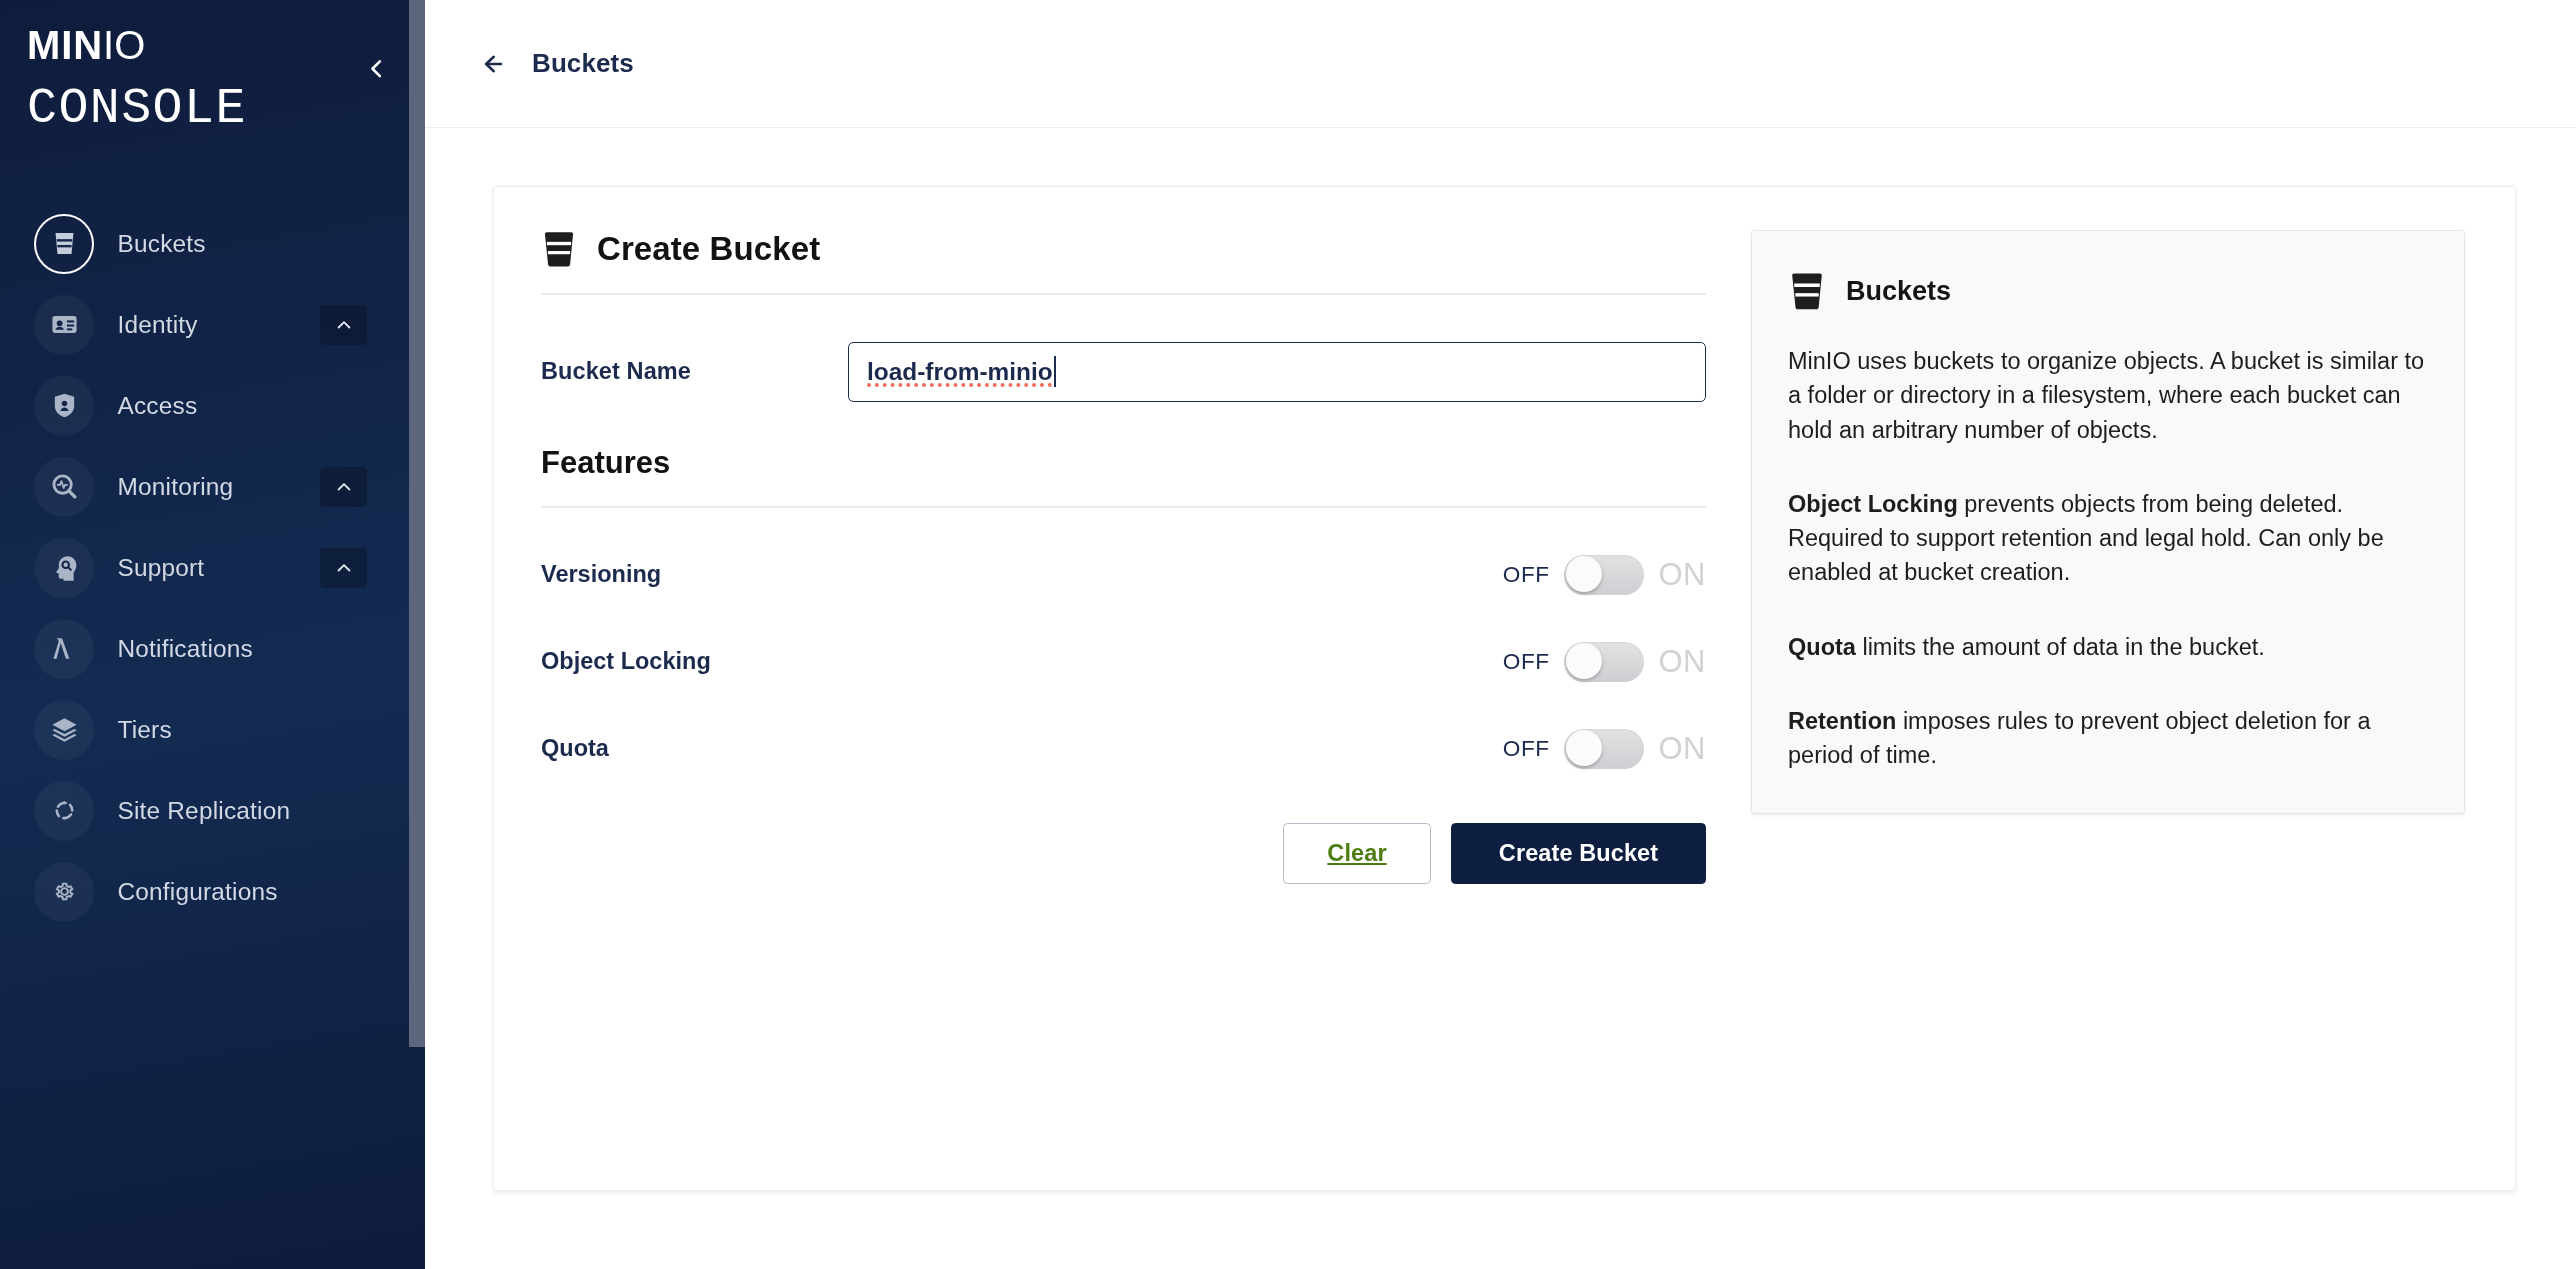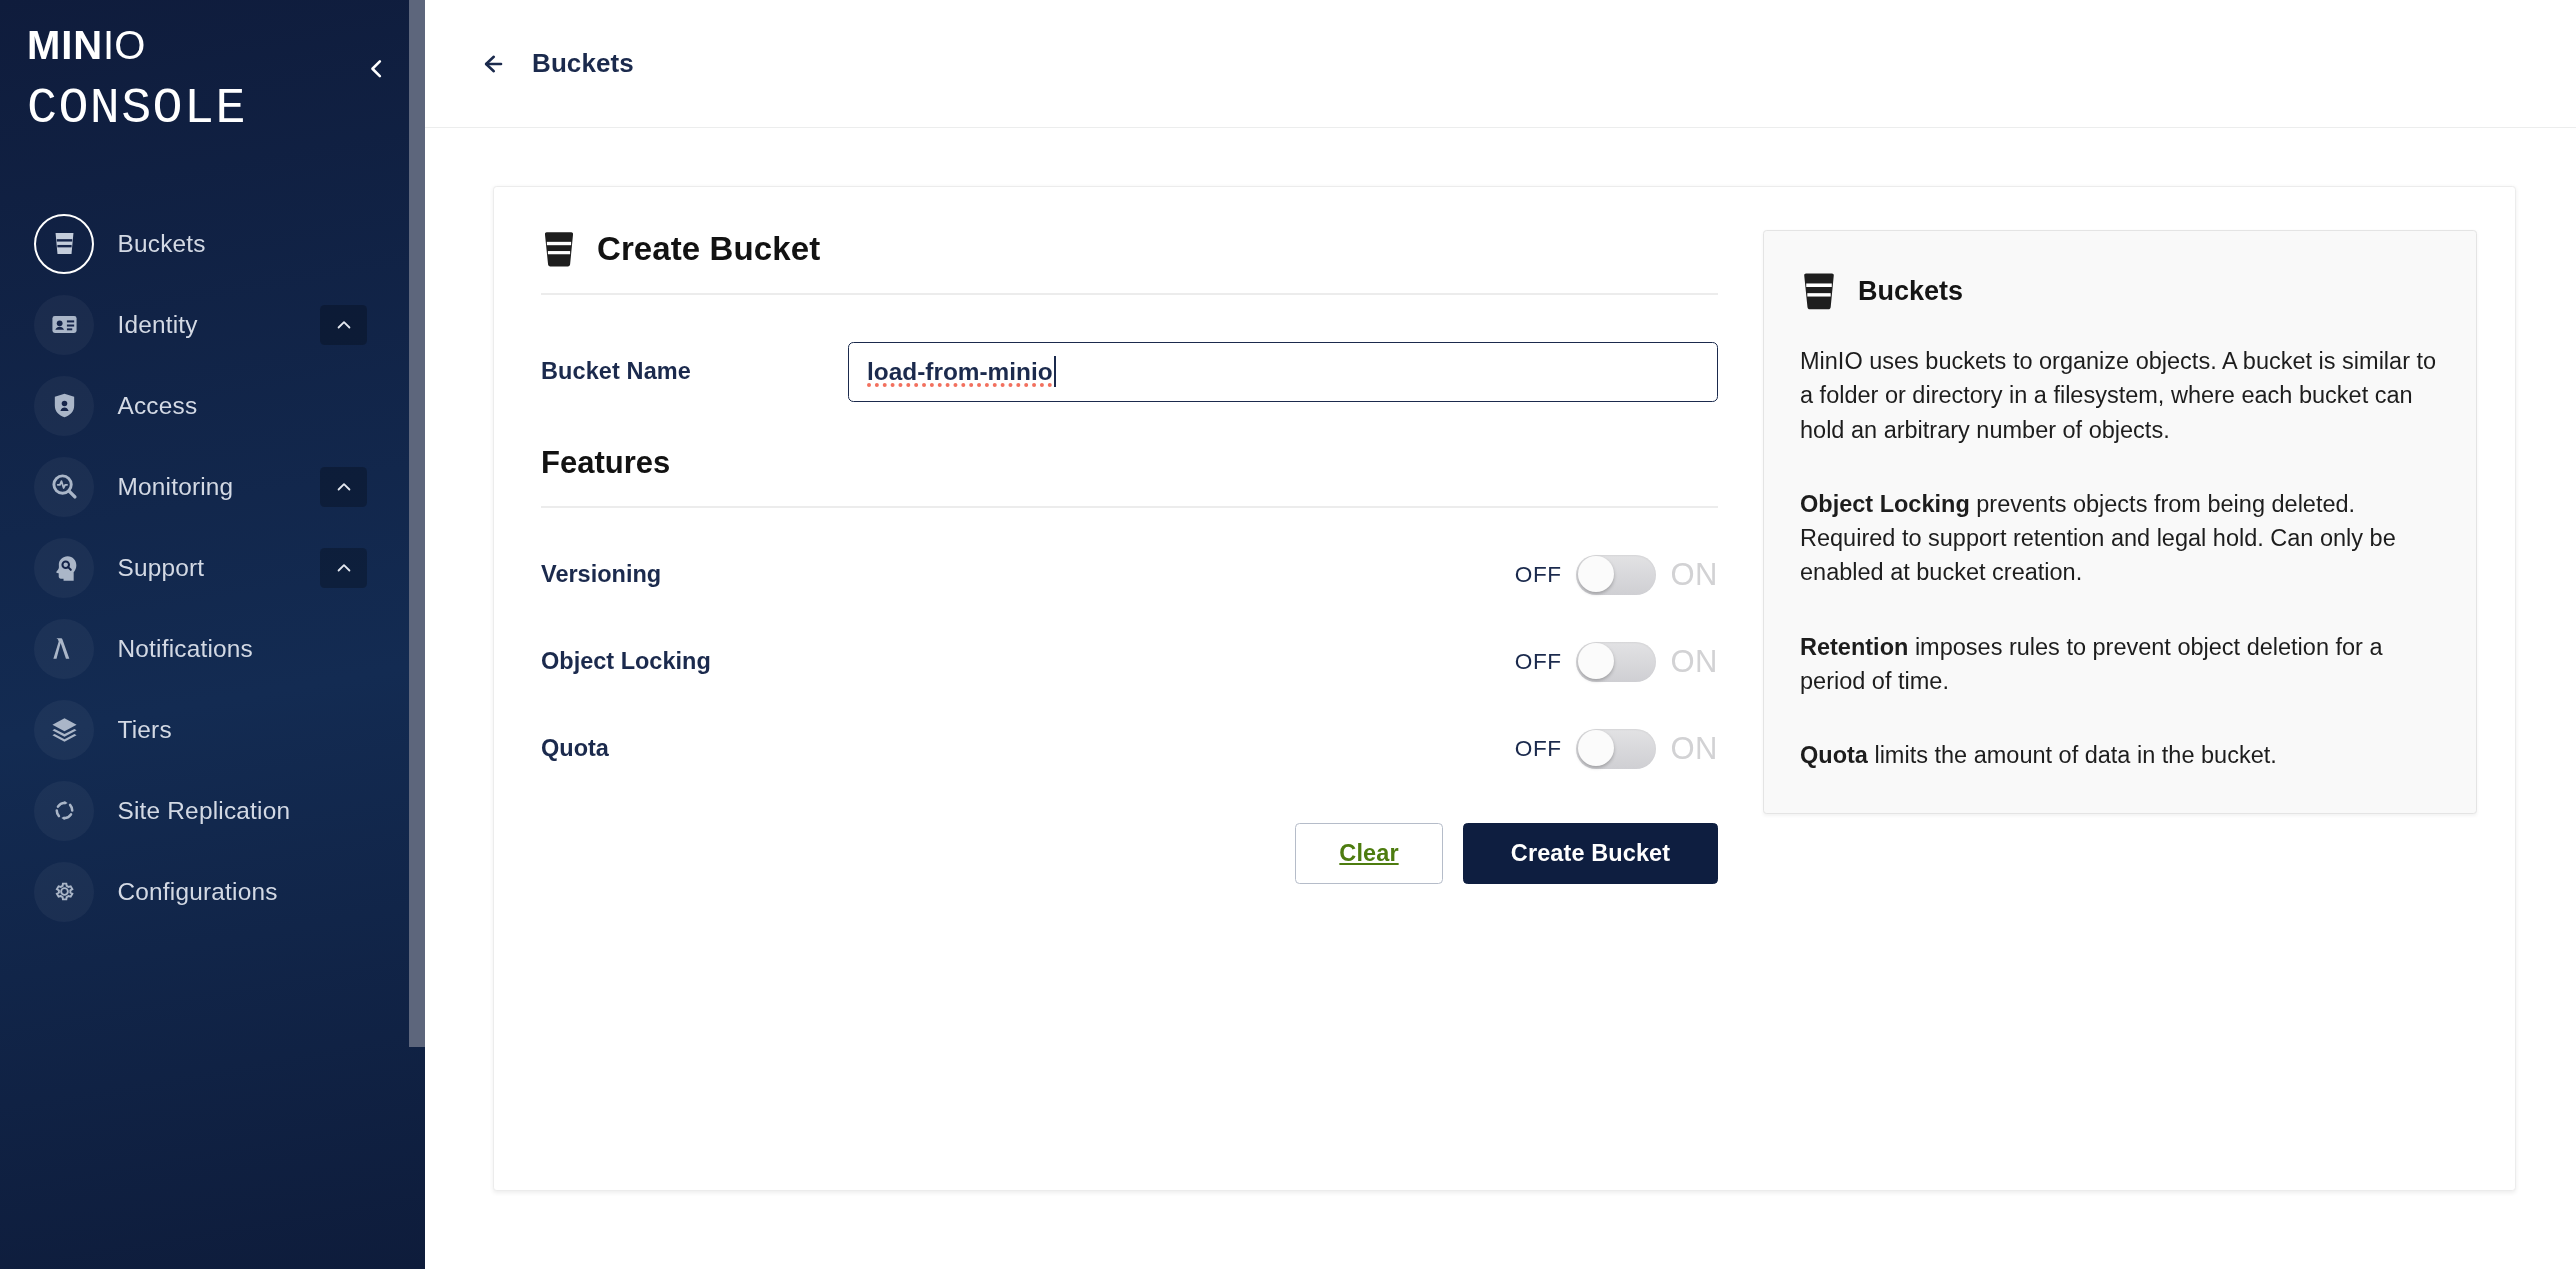--- a/index.html
+++ b/index.html
@@ -180,21 +180,21 @@
   }
 
   .page-card {
     position: relative;
     background: #ffffff;
     border: 0.9px solid #ececec;
     border-radius: 3.6px;
     box-shadow: 0 1.8px 4.5px rgba(0,0,0,0.07);
     min-height: 1005px;
     display: flex;
-    padding: 43px 38px 36px 47px;
+    padding: 43px 50px 36px 47px;
     gap: 45px;
     justify-content: space-between;
   }
 
   .form-col {
     flex: 1 1 auto;
     max-width: 1193px;
     padding-left: 0px;
   }
 
@@ -632,25 +632,25 @@
             <span class="info-title">Buckets</span>
           </div>
 
           <p class="info-para">
             <span>MinIO uses buckets to organize objects. A bucket is similar to a folder or directory in a filesystem, where each bucket can hold an arbitrary number of objects.</span>
           </p>
           <p class="info-para spaced">
             <b>Object Locking</b><span> prevents objects from being deleted. Required to support retention and legal hold. Can only be enabled at bucket creation.</span>
           </p>
           <p class="info-para spaced">
+            <b>Quota</b><span> limits the amount of data in the bucket.</span>
+          </p>
+          <p class="info-para spaced">
             <b>Retention</b><span> imposes rules to prevent object deletion for a period of time.</span>
           </p>
-          <p class="info-para spaced">
-            <b>Quota</b><span> limits the amount of data in the bucket.</span>
-          </p>
         </aside>
 
       </div>
     </div>
 
   </section>
 </div>
 
 
 </body></html>

